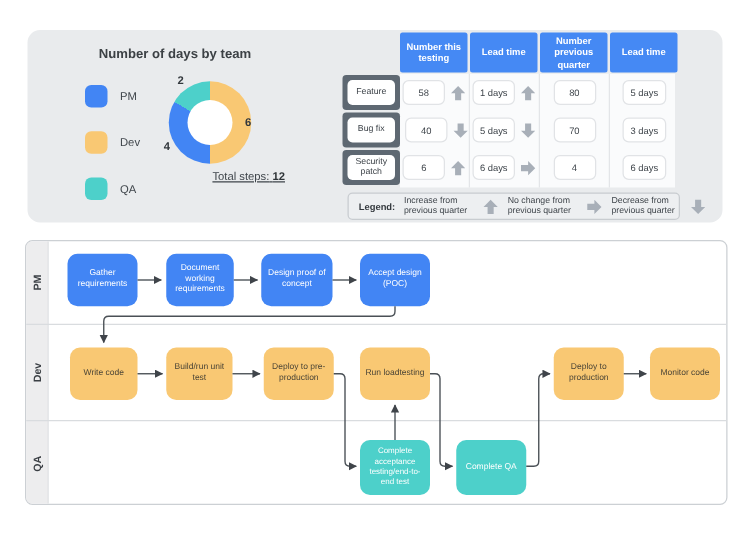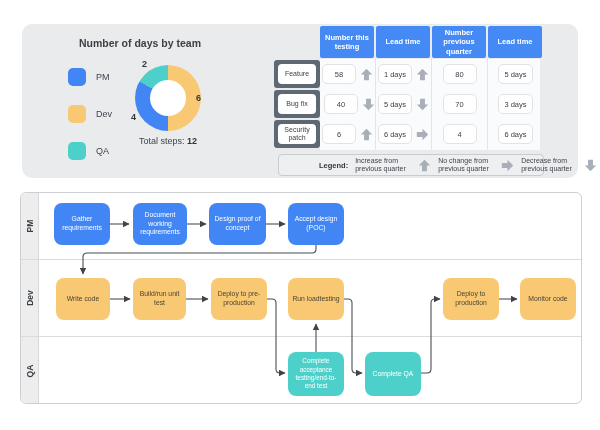--- a/index.html
+++ b/index.html
@@ -11,21 +11,21 @@
   .chart-title { left:59px; top:37px; width:162px; text-align:center; font-size:10.5px; font-weight:bold; color:#3c4145; }
 
   .legend-item { display:flex; align-items:center; gap:10px; }
   .legend-swatch { width:18px; height:18px; border-radius:5px; }
   .legend-label { font-size:9px; color:#3f454b; }
 
   .donut { left:135px; top:65px; width:66px; height:66px; border-radius:50%;
            background:conic-gradient(from 0deg, #f9c873 0 50%, #4285f4 50% 83.333%, #4dd0ca 83.333% 100%); }
   .donut-hole { position:absolute; left:15px; top:15px; width:36px; height:36px; border-radius:50%; background:#ffffff; }
   .slice-label { font-size:9px; font-weight:bold; color:#33383d; }
-  .total-line { left:108px; top:136px; width:120px; text-align:center; font-size:9px; color:#3f454b; }
+  .total-line { left:108px; top:136px; width:120px; text-align:right; font-size:9px; color:#3f454b;text-decoration:underline; }
   .total-line b { font-size:9px; color:#2f3438; }
 
   
   .th-cell { height:32px; background:#4589f4; border-radius:2px; color:#fff; font-size:7.5px; font-weight:bold;
              display:flex; align-items:center; justify-content:center; text-align:center; line-height:1.25; padding:1px 3px; }
   .grid-panel { left:320px; top:59px; width:220px; height:91px; background:#fafbfc; }
   .grid-line { position:absolute; top:0; width:1px; height:100%; background:#e3e5e8; }
   .row-label { width:46px; background:#5e6872; border-radius:3px; display:flex; align-items:center; justify-content:center; padding:4px; }
   .row-label-inner { background:#fff; border-radius:4px; width:100%; height:100%; display:flex; align-items:center; justify-content:center;
                      text-align:center; font-size:7px; color:#3c4248; line-height:1.15; }
@@ -33,21 +33,21 @@
   .chip { background:#fff; border:1px solid #e1e3e6; border-radius:5px; min-width:34px; padding:2px 5px; height:20px;
           display:flex; align-items:center; justify-content:center; font-size:7.5px; color:#3c4248; }
   .blockarrow { width:13px; height:13px; display:inline-block; }
   .blockarrow svg { width:100%; height:100%; display:block; fill:#a8afb8; }
   .blockarrow[data-dir="right"] svg { transform:rotate(90deg); }
   .blockarrow[data-dir="down"]  svg { transform:rotate(180deg); }
 
   
   .legend-strip { left:278px; top:154px; width:266px; height:22px; background:#edeff1; border:1px solid #c8ccd0; border-radius:4px;
                   display:flex; align-items:center; padding:0 8px; gap:7px; }
-  .legend-strip-label { font-size:7.5px; font-weight:bold; color:#33383d;margin-left:32px; }
+  .legend-strip-label { font-size:7.5px; font-weight:bold; color:#33383d; }
   .strip-item { display:flex; align-items:center; gap:5px; }
   .strip-item-text { font-size:7px; color:#3f454b; line-height:1.2; width:58px; }
 
   
   .flow-wrap { left:20px; top:192px; width:562px; height:212px; background:#fff; border:1px solid #ccd0d4; border-radius:6px; }
   .lane-col { position:absolute; left:0; top:0; width:18px; height:100%; background:#ededee; border-right:1px solid #d5d8db;
               border-radius:5px 0 0 5px; }
   .lane-divider { position:absolute; left:0; width:100%; height:1px; background:#d9dcdf; }
   .lane-label { position:absolute; left:0; width:18px; text-align:center; font-size:8.5px; font-weight:bold; color:#3a3f44;
                 transform:rotate(-90deg); }

